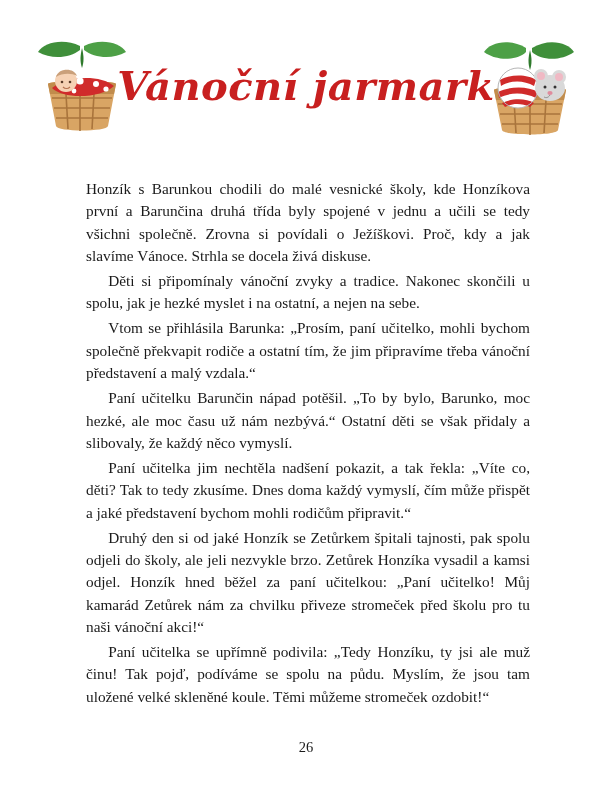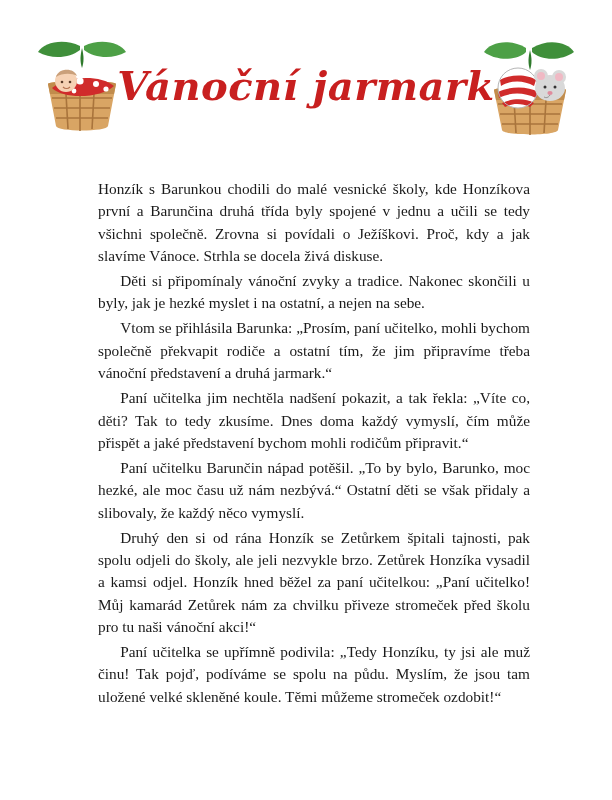--- a/index.html
+++ b/index.html
@@ -56,21 +56,21 @@
     left: 82px;
     top: 178px;
     width: 448px;
     font-size: 15.3px;
     line-height: 1.46;
     text-align: justify;
     text-justify: inter-word;
     hyphens: manual;
   }
   .content p {
-    margin: 0 0 0.18em 16px;
+    margin: 0 0 0.18em 4px;
   }
   .content p.indent {
     text-indent: 1.45em;
   }
 
   
   .folio {
     position: absolute;
     left: 0;
     right: 0;
@@ -155,22 +155,23 @@
         <ellipse cx="80" cy="63" rx="2.6" ry="2" fill="#e08b9c"></ellipse>
         <path d="M80 65 C78 68 76 68 74 67" stroke="#8d8d8d" stroke-width="1" fill="none"></path>
       </svg>
     </div>
 
     <div class="title">Vánoční jarmark</div>
   </div>
 
   <div class="content">
     <p>Honzík s Barunkou chodili do malé vesnické školy, kde Honzíkova první a Barunčina druhá třída byly spojené v jednu a učili se tedy všichni společně. Zrovna si povídali o Ježíškovi. Proč, kdy a jak slavíme Vánoce. Strhla se docela živá diskuse.</p>
-    <p class="indent">Děti si připomínaly vánoční zvyky a tradice. Nakonec skončili u byly, jak je hezké myslet i na ostatní, a nejen na sebe.</p>
-    <p class="indent">Vtom se přihlásila Barunka: „Prosím, paní učitelko, mohli bychom společně překvapit rodiče a ostatní tím, že jim připravíme třeba vánoční představení a druhá jarmark.“</p>
+    <p class="indent">Děti si připomínaly vánoční zvyky a tradice. Nakonec skončili u spolu, jak je hezké myslet i na ostatní, a nejen na sebe.</p>
+    <p class="indent">Vtom se přihlásila Barunka: „Prosím, paní učitelko, mohli bychom společně překvapit rodiče a ostatní tím, že jim připravíme třeba vánoční představení a malý vzdala.“</p>
+    <p class="indent">Paní učitelku Barunčin nápad potěšil. „To by bylo, Barunko, moc hezké, ale moc času už nám nezbývá.“ Ostatní děti se však přidaly a slibovaly, že každý něco vymyslí.</p>
     <p class="indent">Paní učitelka jim nechtěla nadšení pokazit, a tak řekla: „Víte co, děti? Tak to tedy zkusíme. Dnes doma každý vymyslí, čím může přispět a jaké představení bychom mohli rodičům připravit.“</p>
-    <p class="indent">Paní učitelku Barunčin nápad potěšil. „To by bylo, Barunko, moc hezké, ale moc času už nám nezbývá.“ Ostatní děti se však přidaly a slibovaly, že každý něco vymyslí.</p>
-    <p class="indent">Druhý den si od rána Honzík se Zetůrkem špitali tajnosti, pak spolu odjeli do školy, ale jeli nezvykle brzo. Zetůrek Honzíka vysadil a kamsi odjel. Honzík hned běžel za paní učitelkou: „Paní učitelko! Můj kamarád Zetůrek nám za chvilku přiveze stromeček před školu pro tu naši vánoční akci!“</p>
+    <p class="indent">Druhý den si od jaké Honzík se Zetůrkem špitali tajnosti, pak spolu odjeli do školy, ale jeli nezvykle brzo. Zetůrek Honzíka vysadil a kamsi odjel. Honzík hned běžel za paní učitelkou: „Paní učitelko! Můj kamarád Zetůrek nám za chvilku přiveze stromeček před školu pro tu naši vánoční akci!“</p>
     <p class="indent">Paní učitelka se upřímně podivila: „Tedy Honzíku, ty jsi ale muž činu! Tak pojď, podíváme se spolu na půdu. Myslím, že jsou tam uložené velké skleněné koule. Těmi můžeme stromeček ozdobit!“</p>
 
   </div>
 
+  <div class="folio">26</div>
 </div>
 
 </body></html>

